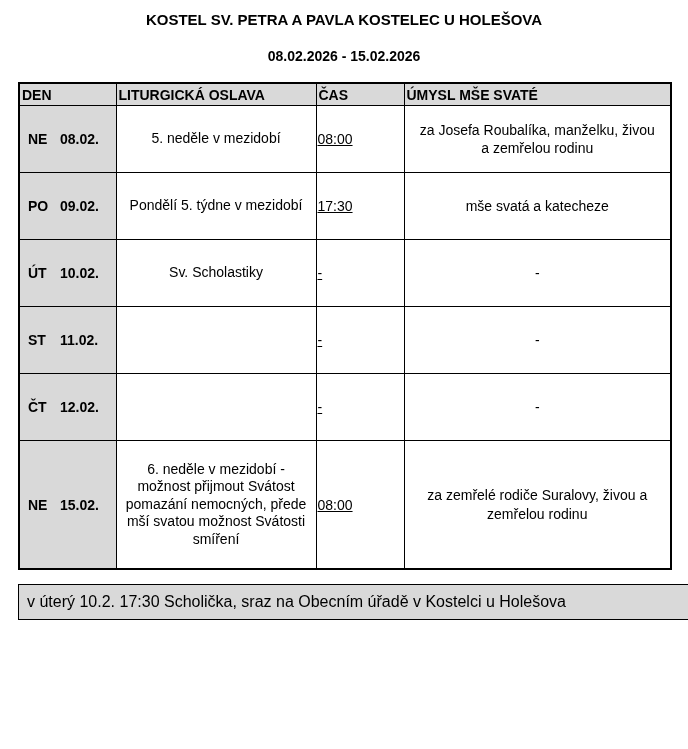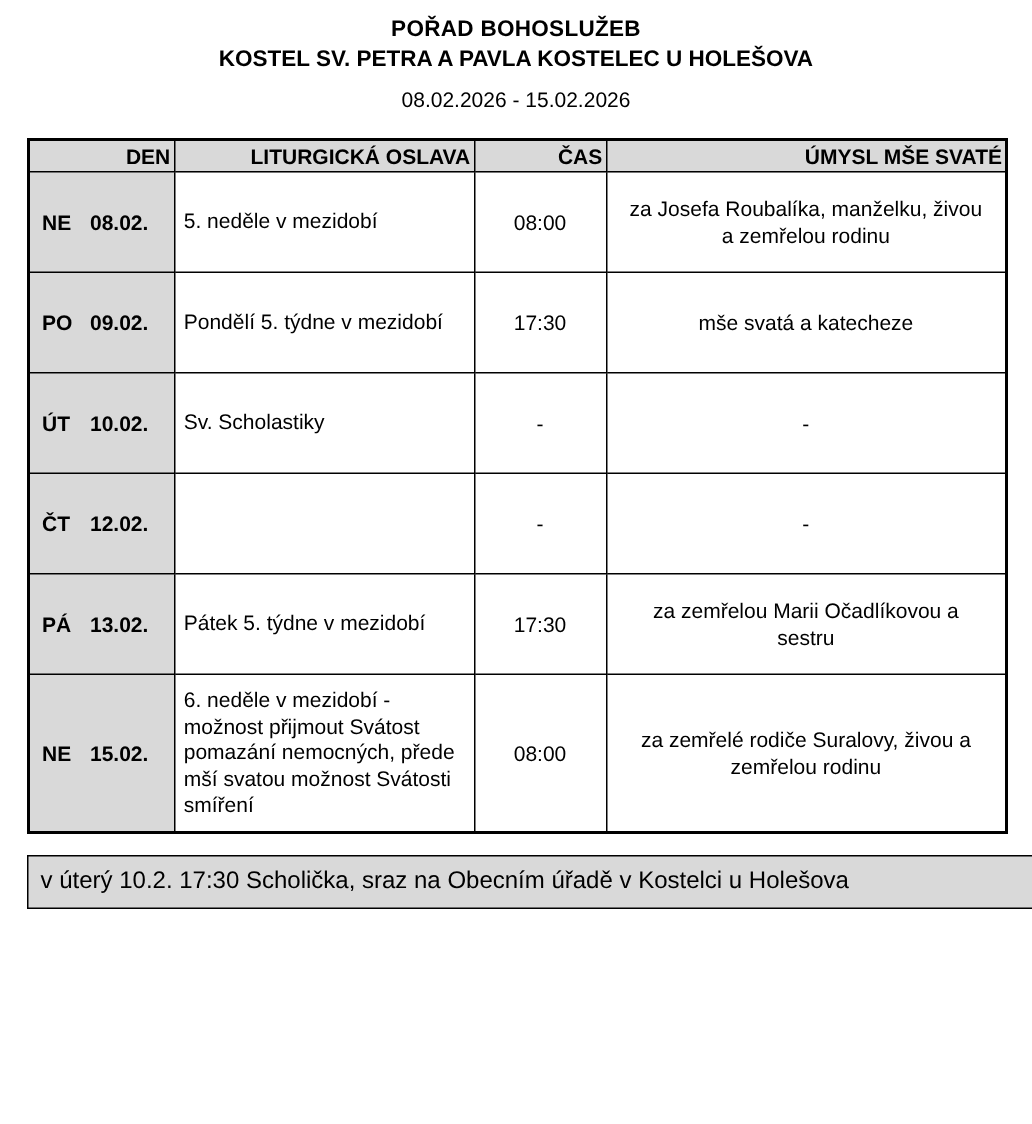--- a/index.html
+++ b/index.html
@@ -22,22 +22,22 @@
     line-height: 1.35;
   }
   .doc-subtitle {
     font-size: 15px;
     font-weight: bold;
     line-height: 1.35;
     text-align: center;
   }
   .doc-daterange {
     font-size: 14px;
-    font-weight: normal;
-    margin-top: 7px;
+    font-weight: bold;
+    margin-top: 18px;
   }
 
   table.schedule {
     width: 652px;
     border-collapse: collapse;
     border: 2px solid var(--border, #000);
     table-layout: fixed;
   }
   table.schedule th, table.schedule td {
     border: 1px solid var(--border, #000);
@@ -48,45 +48,45 @@
   col.c-den   { width: 97px; }
   col.c-osl   { width: 200px; }
   col.c-cas   { width: 88px; }
   col.c-umysl { width: 267px; }
 
   table.schedule th {
     background: var(--header-bg, #d9d9d9);
     font-weight: bold;
     height: 22px;
     padding: 2px 2px;
-    text-align: right;
+    text-align: left;
   }
   tr.data-row { height: 67px; }
   tr.data-row.tall { height: 98px; }
 
   td.day-cell {
     background: var(--day-col-bg, #d9d9d9);
     font-weight: bold;
     padding-left: 8px;
     text-align: left;
     white-space: nowrap;
     margin-top: 28px;
   }
   td.day-cell .day-abbr {
     display: inline-block;
     min-width: 24px;
     margin-right: 8px;
   }
   td.celebration-cell {
-    text-align: left;
-    padding: 8px 6px;
+    text-align: center;
+    padding: 20px 6px;
     line-height: 1.25;
     margin-top: 24px;
   }
-  td.time-cell { text-align: center; }
+  td.time-cell { text-align: left; text-decoration: underline; }
   td.intention-cell {
     text-align: center;
     padding: 2px 10px;
     line-height: 1.3;
   }
 
   .footer-note {
     width: 680px;
     box-sizing: border-box;
     margin-top: 14px;
@@ -96,21 +96,20 @@
     padding: 8px 8px;
     text-align: left;
   }
 </style>
 </head>
 <body>
 
 <div class="page">
 
   <div class="doc-header">
-    <div class="doc-title">POŘAD BOHOSLUŽEB</div>
     <div class="doc-subtitle">KOSTEL SV. PETRA A PAVLA KOSTELEC U HOLEŠOVA</div>
     <div class="doc-daterange">08.02.2026 - 15.02.2026</div>
   </div>
 
   <table class="schedule">
     <colgroup>
       <col class="c-den">
         <col class="c-osl">
         <col class="c-cas">
         <col class="c-umysl">
@@ -143,33 +142,33 @@
       <tr class="data-row">
         <td class="day-cell">
           <span class="day-abbr">ÚT</span><span>10.02.</span>
         </td>
         <td class="celebration-cell">Sv. Scholastiky</td>
         <td class="time-cell">-</td>
         <td class="intention-cell">-</td>
       </tr>
       <tr class="data-row">
         <td class="day-cell">
-          <span class="day-abbr">ČT</span><span>12.02.</span>
+          <span class="day-abbr">ST</span><span>11.02.</span>
         </td>
         <td class="celebration-cell"></td>
         <td class="time-cell">-</td>
         <td class="intention-cell">-</td>
       </tr>
       <tr class="data-row">
         <td class="day-cell">
-          <span class="day-abbr">PÁ</span><span>13.02.</span>
+          <span class="day-abbr">ČT</span><span>12.02.</span>
         </td>
-        <td class="celebration-cell">Pátek 5. týdne v mezidobí</td>
-        <td class="time-cell">17:30</td>
-        <td class="intention-cell">za zemřelou Marii Očadlíkovou a sestru</td>
+        <td class="celebration-cell"></td>
+        <td class="time-cell">-</td>
+        <td class="intention-cell">-</td>
       </tr>
       <tr class="data-row tall">
         <td class="day-cell">
           <span class="day-abbr">NE</span><span>15.02.</span>
         </td>
         <td class="celebration-cell">6. neděle v mezidobí - možnost přijmout Svátost pomazání nemocných, přede mší svatou možnost Svátosti smíření</td>
         <td class="time-cell">08:00</td>
         <td class="intention-cell">za zemřelé rodiče Suralovy, živou a zemřelou rodinu</td>
       </tr>
     </tbody>

